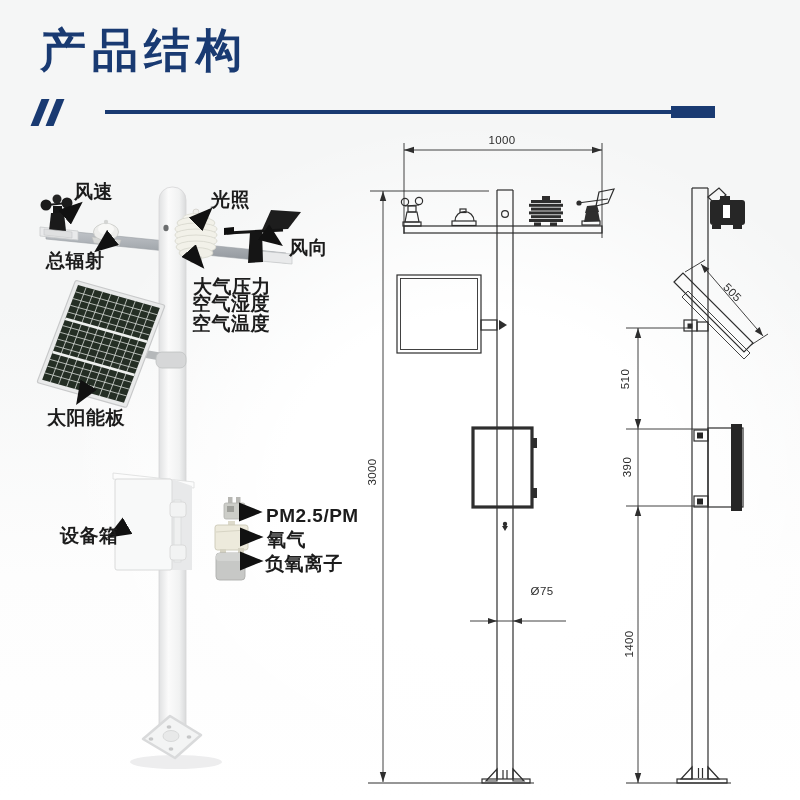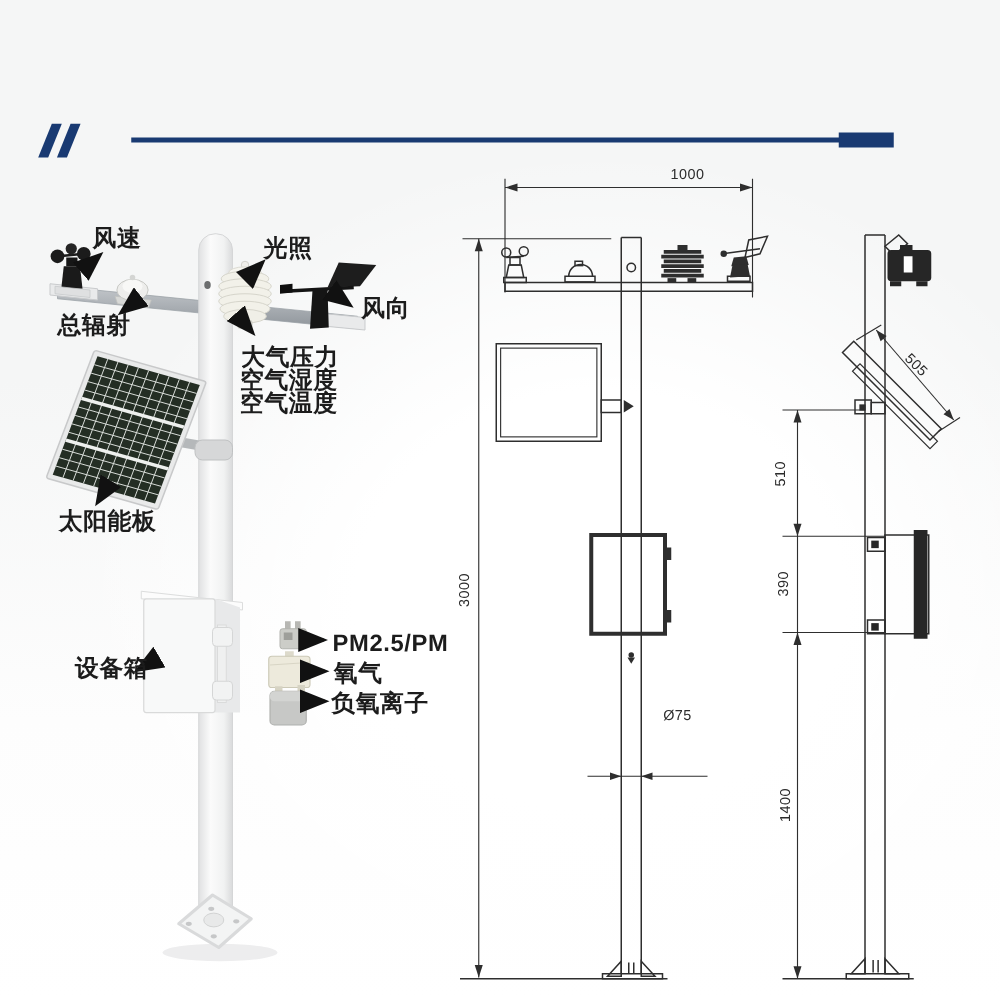--- a/index.html
+++ b/index.html
@@ -20,20 +20,21 @@
   .lbl{position:absolute;font-size:19px;font-weight:600;color:#1c1c1c;letter-spacing:0.5px;white-space:nowrap;line-height:1;}
   .dim{position:absolute;font-size:11.5px;color:#2c2c2c;letter-spacing:0.4px;white-space:nowrap;line-height:1;transform:translate(-50%,-50%);}
   .dim.rot{transform:translate(-50%,-50%) rotate(-90deg);}
   .dim.rot45{transform:translate(-50%,-50%) rotate(45deg);}
 </style>
 </head>
 <body>
 
 <div class="canvas">
 
+  <h1 class="title">产品结构</h1>
   <div class="slashes">
     <span class="sl"></span>
     <span class="sl"></span>
   </div>
   <div class="rule"></div>
   <div class="rule-end"></div>
 
   <svg class="illus" width="800" height="800" viewBox="0 0 800 800">
     <defs>
       <linearGradient id="poleG" x1="0" y1="0" x2="1" y2="0">
@@ -315,21 +316,21 @@
   <div class="lbl" style="left:46px;top:251px;">总辐射</div>
   <div class="lbl" style="left:193px;top:277px;">大气压力</div>
   <div class="lbl" style="left:192px;top:296px;font-family:Liberation Mono, monospace;">空气湿度</div>
   <div class="lbl" style="left:192px;top:314px;">空气温度</div>
   <div class="lbl" style="left:47px;top:408px;">太阳能板</div>
   <div class="lbl" style="left:60px;top:526px;text-align:right;">设备箱</div>
   <div class="lbl" style="left:266px;top:506px;">PM2.5/PM</div>
   <div class="lbl" style="left:267px;top:530px;">氧气</div>
   <div class="lbl" style="left:265px;top:554px;">负氧离子</div>
 
-  <div class="dim" style="left:502px;top:141px;margin-left:48px;">1000</div>
+  <div class="dim" style="left:502px;top:141px;">1000</div>
   <div class="dim rot" style="left:373px;top:472px;">3000</div>
   <div class="dim rot45" style="left:732px;top:293px;">505</div>
   <div class="dim rot" style="left:626px;top:379px;">510</div>
   <div class="dim rot" style="left:628px;top:467px;">390</div>
   <div class="dim rot" style="left:630px;top:644px;">1400</div>
-  <div class="dim" style="left:542px;top:574px;">Ø75</div>
+  <div class="dim" style="left:542px;top:592px;">Ø75</div>
 
 </div>
 
 </body></html>

